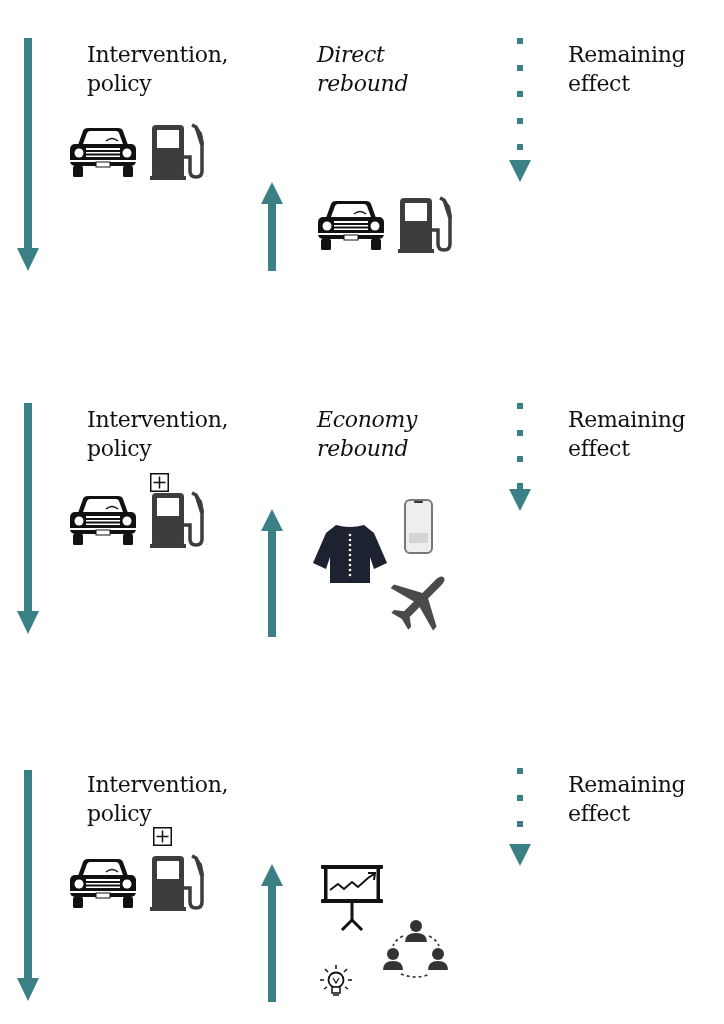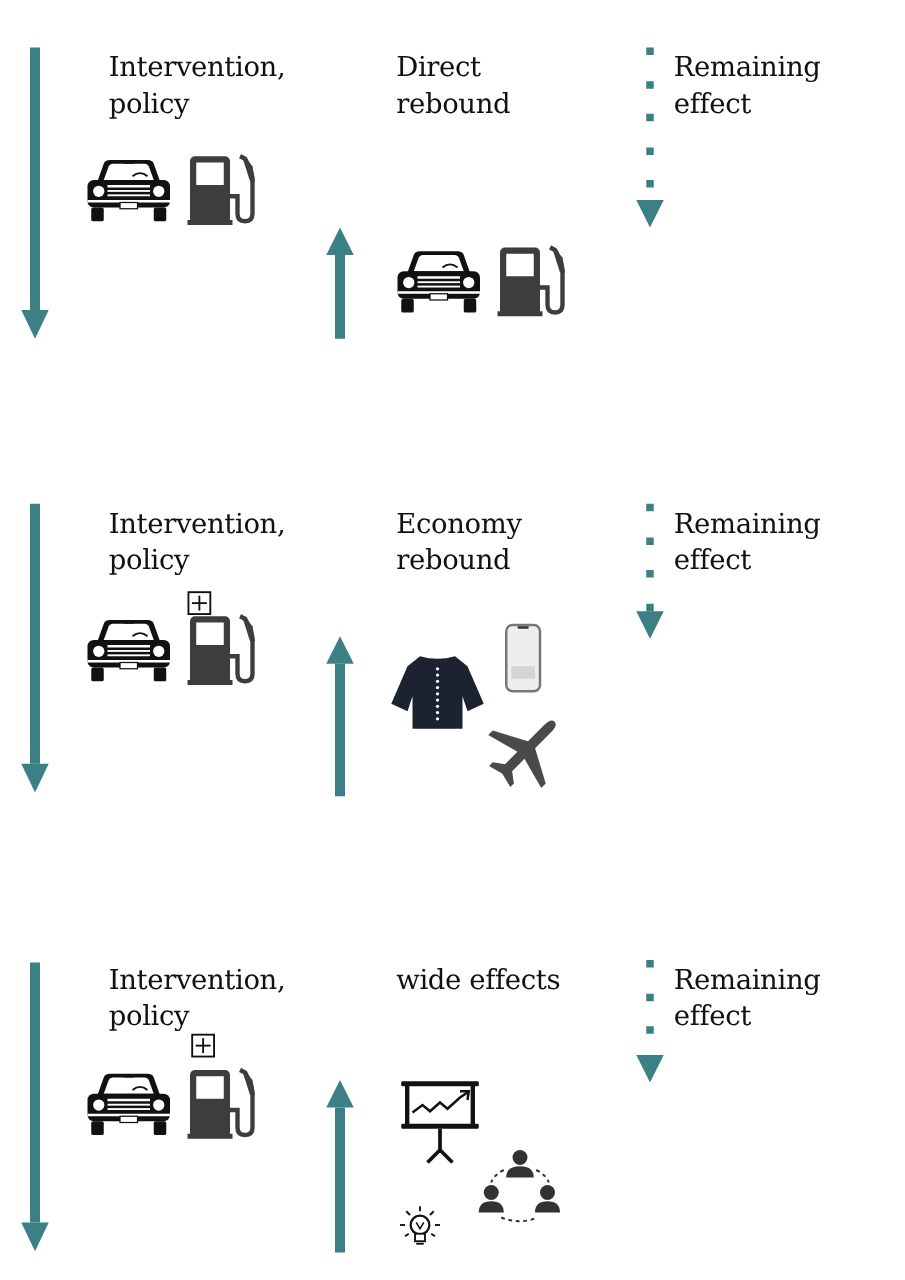--- a/index.html
+++ b/index.html
@@ -2,22 +2,22 @@
 <html><head>
 <meta charset="utf-8">
 <style>
   html, body { margin:0; padding:0; background:#ffffff; }
   body { width:724px; height:1024px; position:relative; overflow:hidden;
          font-family:"DejaVu Serif","Liberation Serif",serif; color:#111; }
   .panel { position:absolute; left:0; width:704px; height:260px; }
   .p1 { top:38px; } .p2 { top:403px; } .p3 { top:768px; }
   .label { position:absolute; font-size:22px; line-height:29px; white-space:nowrap; font-family:"DejaVu Serif",serif; letter-spacing:-0.3px; }
   .lab-int { left:87px; top:2px; }
-  .lab-reb { left:317px; top:2px; }
-  .lab-rem { left:539px; top:2px; }
+  .lab-reb { left:317px; top:2px;font-style:italic; }
+  .lab-rem { left:568px; top:2px; }
   svg.abs { position:absolute; overflow:visible; }
 </style>
 </head>
 <body>
 
 <svg width="0" height="0" style="position:absolute">
   <defs>
     <g id="car">
 
       <path d="M10 20 L15 6 Q16 3 20 3 L50 3 Q54 3 55 6 L60 20 Z" fill="#111"></path>
@@ -182,21 +182,20 @@
     </svg>
   <svg class="abs" style="left:153px;top:59px;" width="20" height="20">
       <use href="#plusbox"></use>
     </svg>
 
   <svg class="abs" style="left:260px;top:96px;" width="24" height="140">
     <polygon points="1,22 23,22 12,0" fill="#3a8085"></polygon>
     <rect x="8" y="22" width="8" height="116" fill="#3a8085"></rect>
   </svg>
   <div class="label lab-reb">
-    <div>wide effects</div>
   </div>
 
   <svg class="abs" style="left:320px;top:96px;" width="64" height="68">
     <rect x="1" y="1" width="62" height="4" rx="1" fill="#111"></rect>
     <rect x="1" y="35" width="62" height="4" rx="1" fill="#111"></rect>
     <rect x="4" y="4" width="3.5" height="32" fill="#111"></rect>
     <rect x="56.5" y="4" width="3.5" height="32" fill="#111"></rect>
     <polyline points="10,26 18,20 24,25 32,18 38,23 48,14 54,10" fill="none" stroke="#111" stroke-width="2"></polyline>
     <polyline points="48,9 55,9 54,16" fill="none" stroke="#111" stroke-width="2"></polyline>
     <line x1="32" y1="39" x2="32" y2="58" stroke="#111" stroke-width="3"></line>

